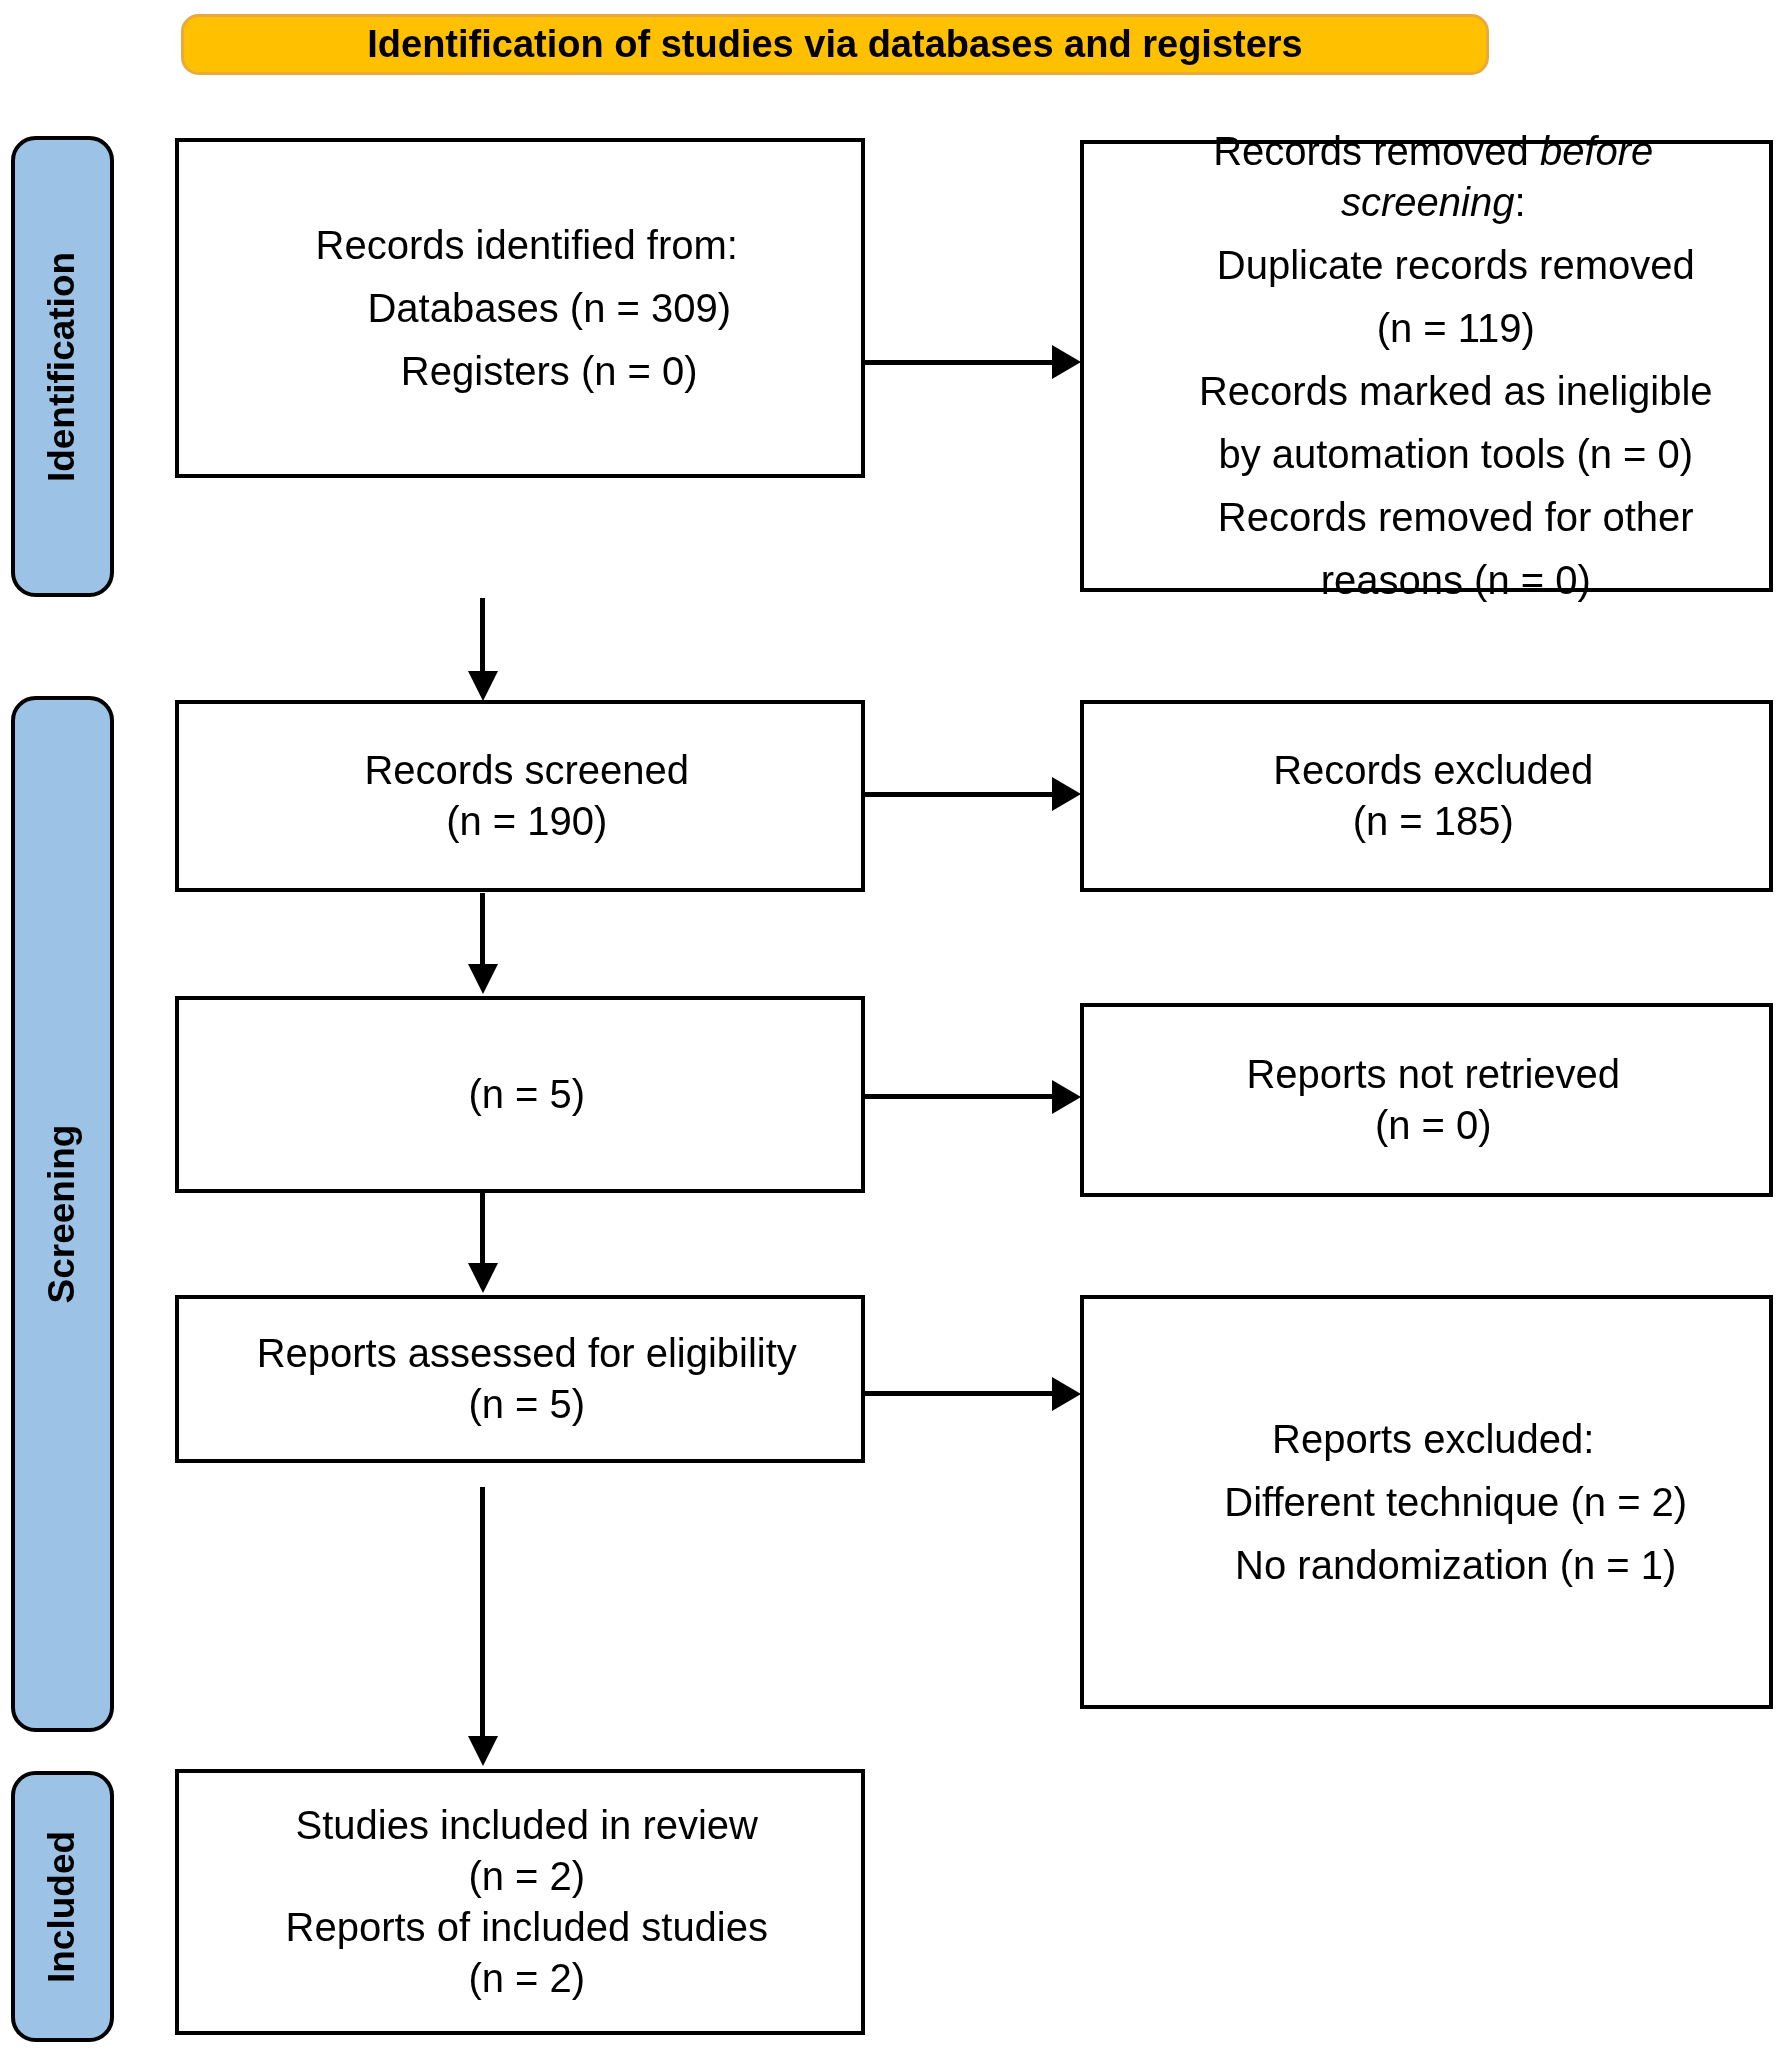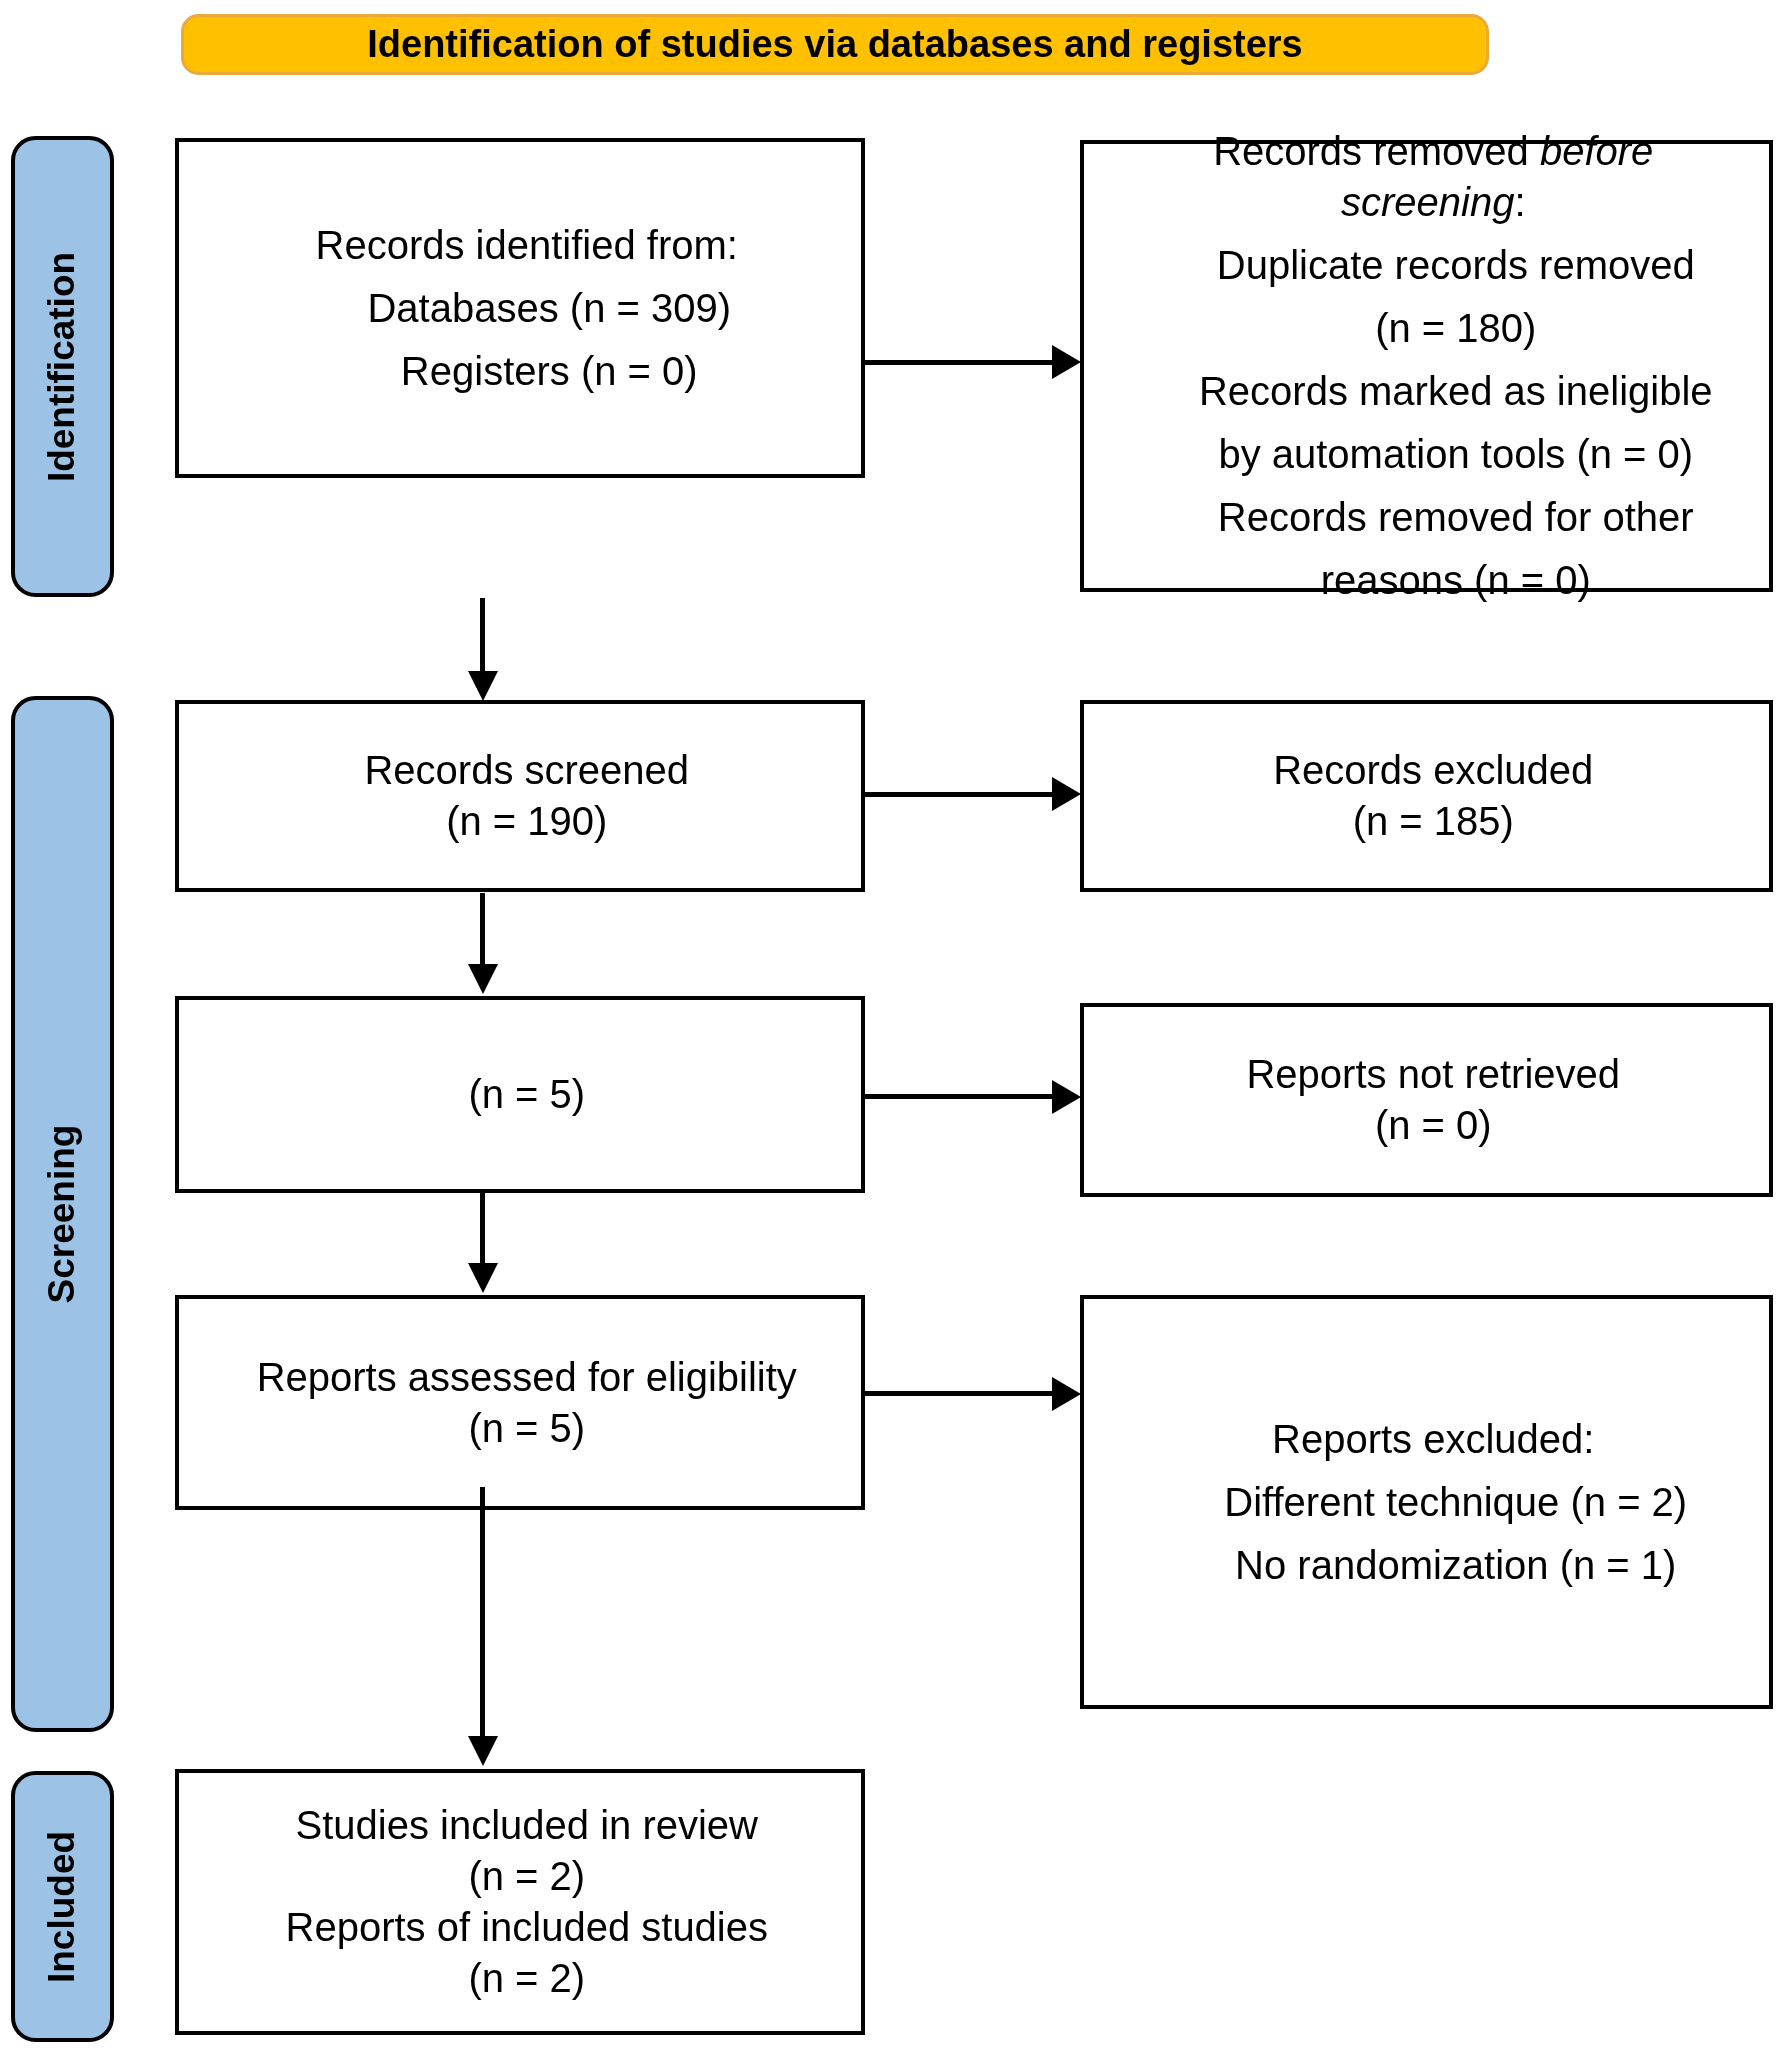--- a/index.html
+++ b/index.html
@@ -49,21 +49,21 @@
   .box .line{line-height:51px;}
   .box .line.indent{margin-left:45px;margin-top:12px;}
   .col-left{left:175px;width:690px;}
   .col-right{left:1080px;width:693px;}
   .box-b1{top:138px;height:340px;}
   .box-r1{top:140px;height:452px;}
   .box-b2{top:700px;height:192px;}
   .box-r2{top:700px;height:192px;}
   .box-b3{top:996px;height:197px;}
   .box-r3{top:1003px;height:194px;}
-  .box-b4{top:1295px;height:215px;}
+  .box-b4{top:1295px;height:168px;}
   .box-r4{top:1295px;height:414px;}
   .box-b5{top:1769px;height:266px;}
   .hline{position:absolute;height:5.2px;background:#000000;}
   .hhead{
     position:absolute;width:0;height:0;
     border-left:29px solid #000000;
     border-top:17.5px solid transparent;
     border-bottom:17.5px solid transparent;
   }
   .vline{position:absolute;width:5.2px;background:#000000;left:480px;}
@@ -97,21 +97,21 @@
   <div class="box col-left box-b1">
     <div class="line">Records identified from:</div>
     <div class="line indent">Databases (n = 309)</div>
     <div class="line indent">Registers (n = 0)</div>
   </div>
 
   <div class="box col-right box-r1">
     <div class="line"><span>Records removed </span><span class="it">before</span></div>
     <div class="line"><span class="it">screening</span><span>:</span></div>
     <div class="line indent">Duplicate records removed</div>
-    <div class="line indent">(n = 180)</div>
+    <div class="line indent">(n = 119)</div>
     <div class="line indent">Records marked as ineligible</div>
     <div class="line indent">by automation tools (n = 0)</div>
     <div class="line indent">Records removed for other</div>
     <div class="line indent">reasons (n = 0)</div>
   </div>
 
   <div class="box col-left box-b2">
     <div class="line">Records screened</div>
     <div class="line">(n = 190)</div>
   </div>

